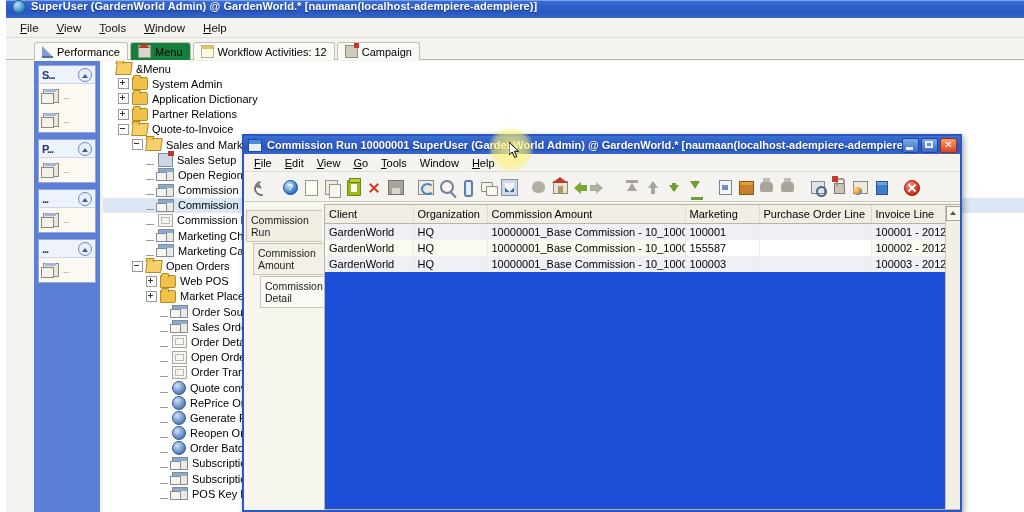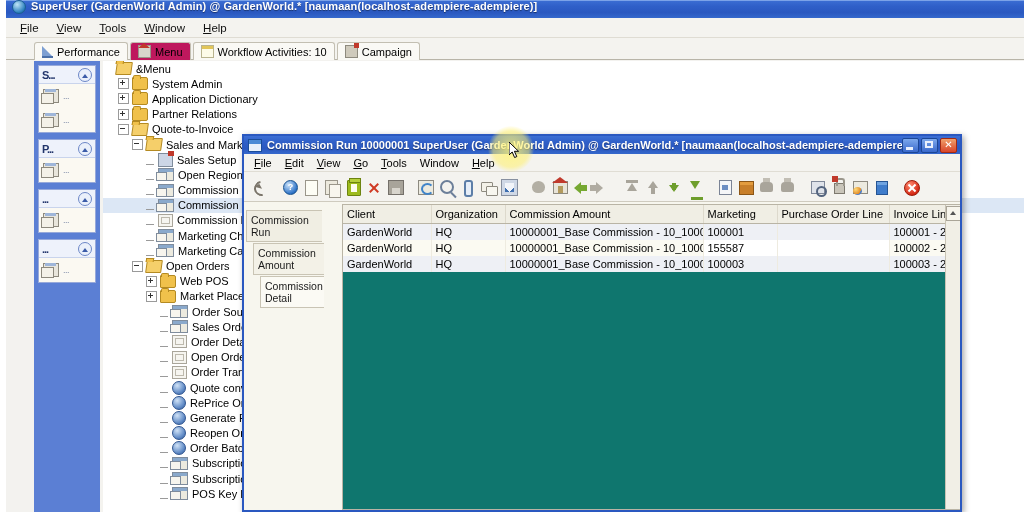--- a/index.html
+++ b/index.html
@@ -47,21 +47,21 @@
     display:flex;align-items:flex-end;padding-left:28px;box-sizing:border-box;
     border-bottom:1px solid #b8b4a8;
   }
   .tab{
     height:17px;display:flex;align-items:center;gap:4px;
     padding:0 7px;margin-right:2px;
     background:#faf9f5;border:1px solid #c3bfb2;border-bottom:none;
     border-radius:3px 3px 0 0;font-size:11px;white-space:nowrap;
     position:relative;top:1px;
   }
-  .tab.sel{background:#be185d;}
+  .tab.sel{background:#15803d;}
   .ico{width:11px;height:11px;flex:none;display:inline-block;position:relative;}
   .ico-perf{background:linear-gradient(to top right,#7d9fd2 45%,transparent 46%);border-bottom:2px solid #4a6fa8;}
   .ico-home{background:#d8d5cc;border:1px solid #9a968a;}
   .ico-home:after{content:"";position:absolute;left:-1px;top:-3px;border-left:6px solid transparent;border-right:6px solid transparent;border-bottom:5px solid #c0392b;}
   .ico-note{background:#fdfbe8;border:1px solid #b9b48f;}
   .ico-note:before{content:"";position:absolute;left:0;top:0;right:0;height:3px;background:#e2c65a;}
   .ico-wf{background:#cfcabc;border:1px solid #8e8a7e;}
   .ico-wf:after{content:"";position:absolute;right:-2px;top:-3px;width:5px;height:5px;background:#c0392b;}
 
   
@@ -252,22 +252,22 @@
   .vtab{
     background:#f0eee3;border:1px solid #c9c4b4;border-right:none;
     font-size:10.5px;line-height:12px;color:#1a1a1a;
     padding:3px 4px;box-sizing:border-box;margin-bottom:1px;
   }
   .vtab.t1{margin-left:2px;width:76px;}
   .vtab.t2{margin-left:9px;width:71px;background:#f3f1e7;}
   .vtab.t3{margin-left:16px;width:64px;background:#fbfaf4;}
 
   .gridwrap{
-    flex:1;background:#0f766e;border:1px solid #b9b4a5;border-right:none;
-    margin:2px 0 0 18px;position:relative;overflow:hidden;
+    flex:1;background:#1d4ed8;border:1px solid #b9b4a5;border-right:none;
+    margin:2px 0 0 0;position:relative;overflow:hidden;
   }
   table.grid{border-collapse:collapse;width:100%;table-layout:fixed;font-size:11px;}
   table.grid th{
     background:#f0eee4;border-bottom:1px solid #b9b4a5;border-right:1px solid #ddd9cc;
     font-weight:normal;text-align:left;padding:2px 4px;white-space:nowrap;height:14px;
     color:#000;
   }
   table.grid td{
     padding:1px 4px;white-space:nowrap;overflow:hidden;text-overflow:clip;height:14px;
     border-right:1px solid #eeebe0;color:#000;
@@ -318,21 +318,21 @@
     <div class="tab">
       <span class="ico ico-perf"></span>
       <span>Performance</span>
     </div>
     <div class="tab sel">
       <span class="ico ico-home"></span>
       <span>Menu</span>
     </div>
     <div class="tab">
       <span class="ico ico-note"></span>
-      <span>Workflow Activities: 10</span>
+      <span>Workflow Activities: 12</span>
     </div>
     <div class="tab">
       <span class="ico ico-wf"></span>
       <span>Campaign</span>
     </div>
   </div>
 
   <div class="rail" id="rail">
       <div class="rail-grp">
         <div class="rail-head">

